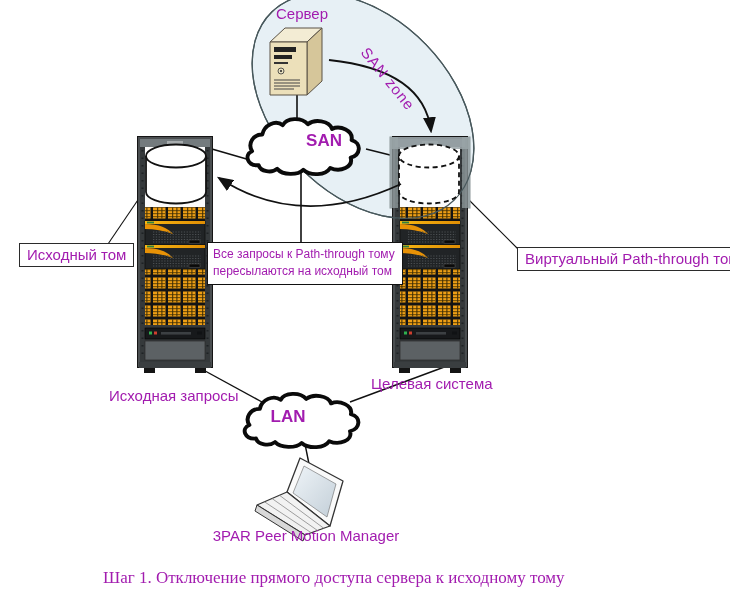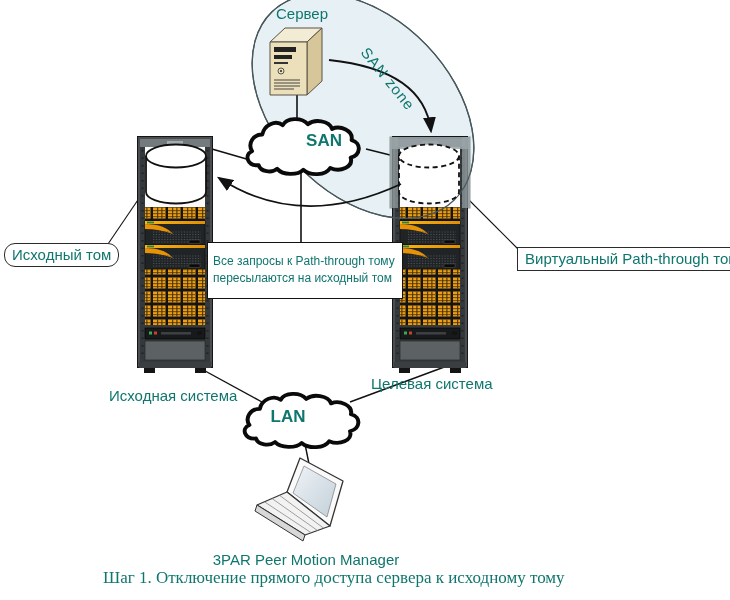--- a/index.html
+++ b/index.html
@@ -1,23 +1,23 @@
 <!DOCTYPE html>
 <html><head>
 <meta charset="utf-8">
 <style>
   html,body{margin:0;padding:0;background:#fff;}
   #stage{position:relative;width:730px;height:600px;background:#fff;overflow:hidden;
-         font-family:"Liberation Sans",sans-serif;color:#0f766e;text-decoration:underline;}
+         font-family:"Liberation Sans",sans-serif;color:#a21caf;text-decoration:underline;}
   #draw{position:absolute;left:0;top:0;z-index:1;}
   .txt{position:absolute;z-index:2;white-space:nowrap;}
   .plain{font-size:15px;}
   .cloud-label{font-size:17px;font-weight:bold;transform:translateX(-50%);}
   .box-label{font-size:15px;background:#fff;border:1px solid #2b2b2b;padding:2px 7px 3px 7px;}
-  .info-box{font-size:12px;background:#fff;border:1px solid #111;padding:10px 5px;
+  .info-box{font-size:12px;background:#fff;border:1px solid #111;padding:3px 5px;
             line-height:1.45;white-space:normal;width:184px;}
   .rot{transform-origin:0 0;transform:rotate(51deg);letter-spacing:1px;font-size:15px;}
   .center{text-align:center;}
   .caption{font-family:"Liberation Serif",serif;font-size:17px;}
 </style>
 </head>
 <body>
 
 <div id="stage">
 
@@ -153,26 +153,26 @@
 </svg>
 
   <div class="txt plain" style="left:276px;top:5px;">Сервер</div>
 
   <div class="txt rot" style="left:371px;top:44px;">SAN zone</div>
 
   <div class="txt cloud-label" style="left:302px;top:131px;margin-left:22px;">SAN</div>
 
   <div class="txt cloud-label" style="left:288px;top:407px;">LAN</div>
 
-  <div class="txt box-label" style="left:4px;top:243px;border-radius:11px;">Исходный том</div>
+  <div class="txt box-label" style="left:19px;top:243px;">Исходный том</div>
 
   <div class="txt box-label" style="left:517px;top:247px;">Виртуальный Path-through том</div>
 
   <div class="txt info-box" style="left:207px;top:242px;">Все запросы к Path-through тому пересылаются на исходный том</div>
 
-  <div class="txt plain" style="left:109px;top:387px;">Исходная система</div>
+  <div class="txt plain" style="left:109px;top:387px;">Исходная запросы</div>
 
   <div class="txt plain" style="left:371px;top:375px;">Целевая система</div>
 
-  <div class="txt plain center" style="left:196px;top:551px;width:220px;">3PAR Peer Motion Manager</div>
+  <div class="txt plain center" style="left:196px;top:527px;width:220px;">3PAR Peer Motion Manager</div>
 
   <div class="txt caption" style="left:103px;top:568px;">Шаг 1. Отключение прямого доступа сервера к исходному тому</div>
 </div>
 
 </body></html>

